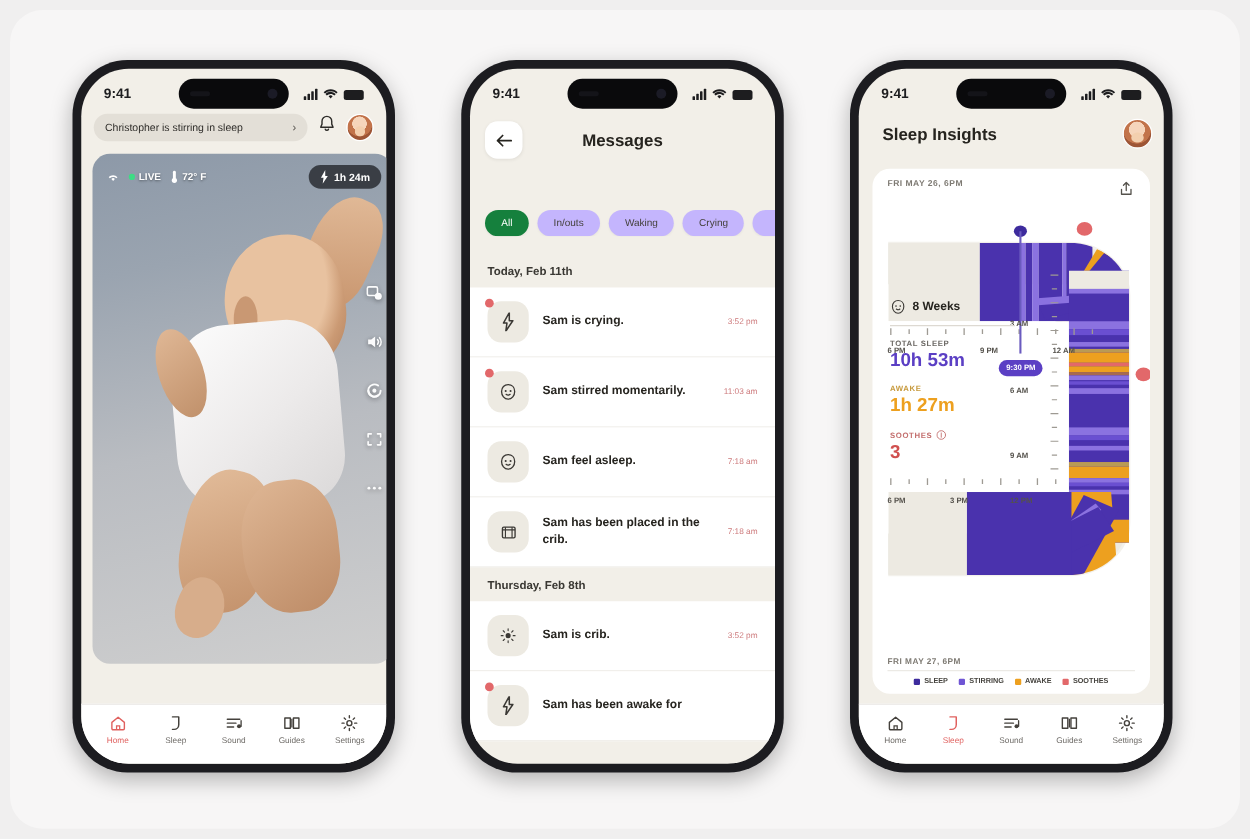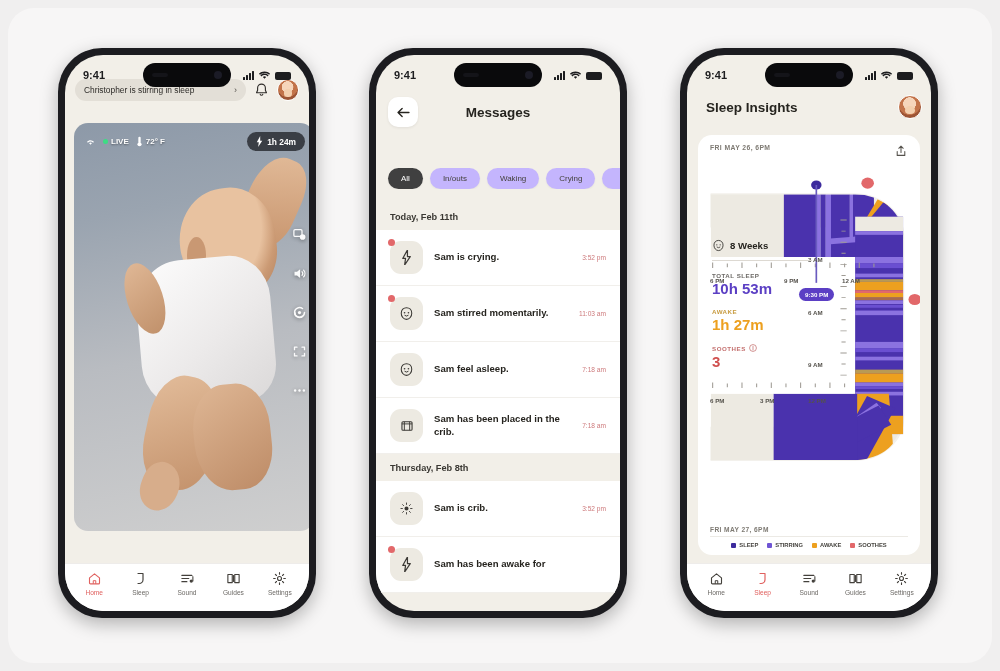--- a/index.html
+++ b/index.html
@@ -51,22 +51,22 @@
   }
   .sb-right { display: flex; align-items: flex-end; gap: 4px; }
   .bars { display: flex; align-items: flex-end; gap: 1px; height: 9px; }
   .bars i { width: 2px; background: #1d1d1f; border-radius: .5px; display: block; }
   .bars i:nth-child(1){height:3px}.bars i:nth-child(2){height:5px}
   .bars i:nth-child(3){height:7px}.bars i:nth-child(4){height:9px}
   .batt { width: 16px; height: 8px; background: #1d1d1f; border-radius: 2px; }
 
   
   .p1-top {
-    position: absolute; top: 24px; left: 0; width: 100%;
-    display: flex; align-items: center; gap: 7px; padding: 0 10px;
+    position: absolute; top: 36px; left: 0; width: 100%;
+    display: flex; align-items: flex-start; gap: 7px; padding: 0 10px;
     z-index: 20;
   }
   .alert-pill {
     flex: 1; background: #e3dfd7; border-radius: 15px;
     padding: 6px 9px; display: flex; align-items: center; gap: 5px;
     font-size: 8.4px; color: #2e2c29; font-weight: 500; white-space: nowrap;
   }
   .alert-pill .chev { margin-left: auto; font-size: 9px; color: #55524d; }
   .bell { width: 17px; height: 17px; }
   .avatar {
@@ -203,21 +203,21 @@
   }
   .chips {
     position:absolute; top:113px; left:0; width:100%;
     display:flex; gap:7px; padding: 0 12px; overflow:hidden;
   }
   .chip {
     background:#c4b5fd; border-radius:15px; padding:6px 13px;
     font-size:8px; color:#44413c; white-space:nowrap;
     box-shadow: 0 1px 2px rgba(0,0,0,.05);
   }
-  .chip.sel { background:#404040; color:#fff; }
+  .chip.sel { background:#15803d; color:#fff; }
   .daylabel {
     padding: 9px 14px 8px 14px; font-size:9.2px; font-weight:bold; color:#3a3833;
     background:#f2efe8;
   }
   .msglist {
     position:absolute; top:148px; left:0; width:100%; bottom:0;
     overflow:hidden;
   }
   .msg {
     display:flex; align-items:center; gap:11px; padding:11px 14px;

